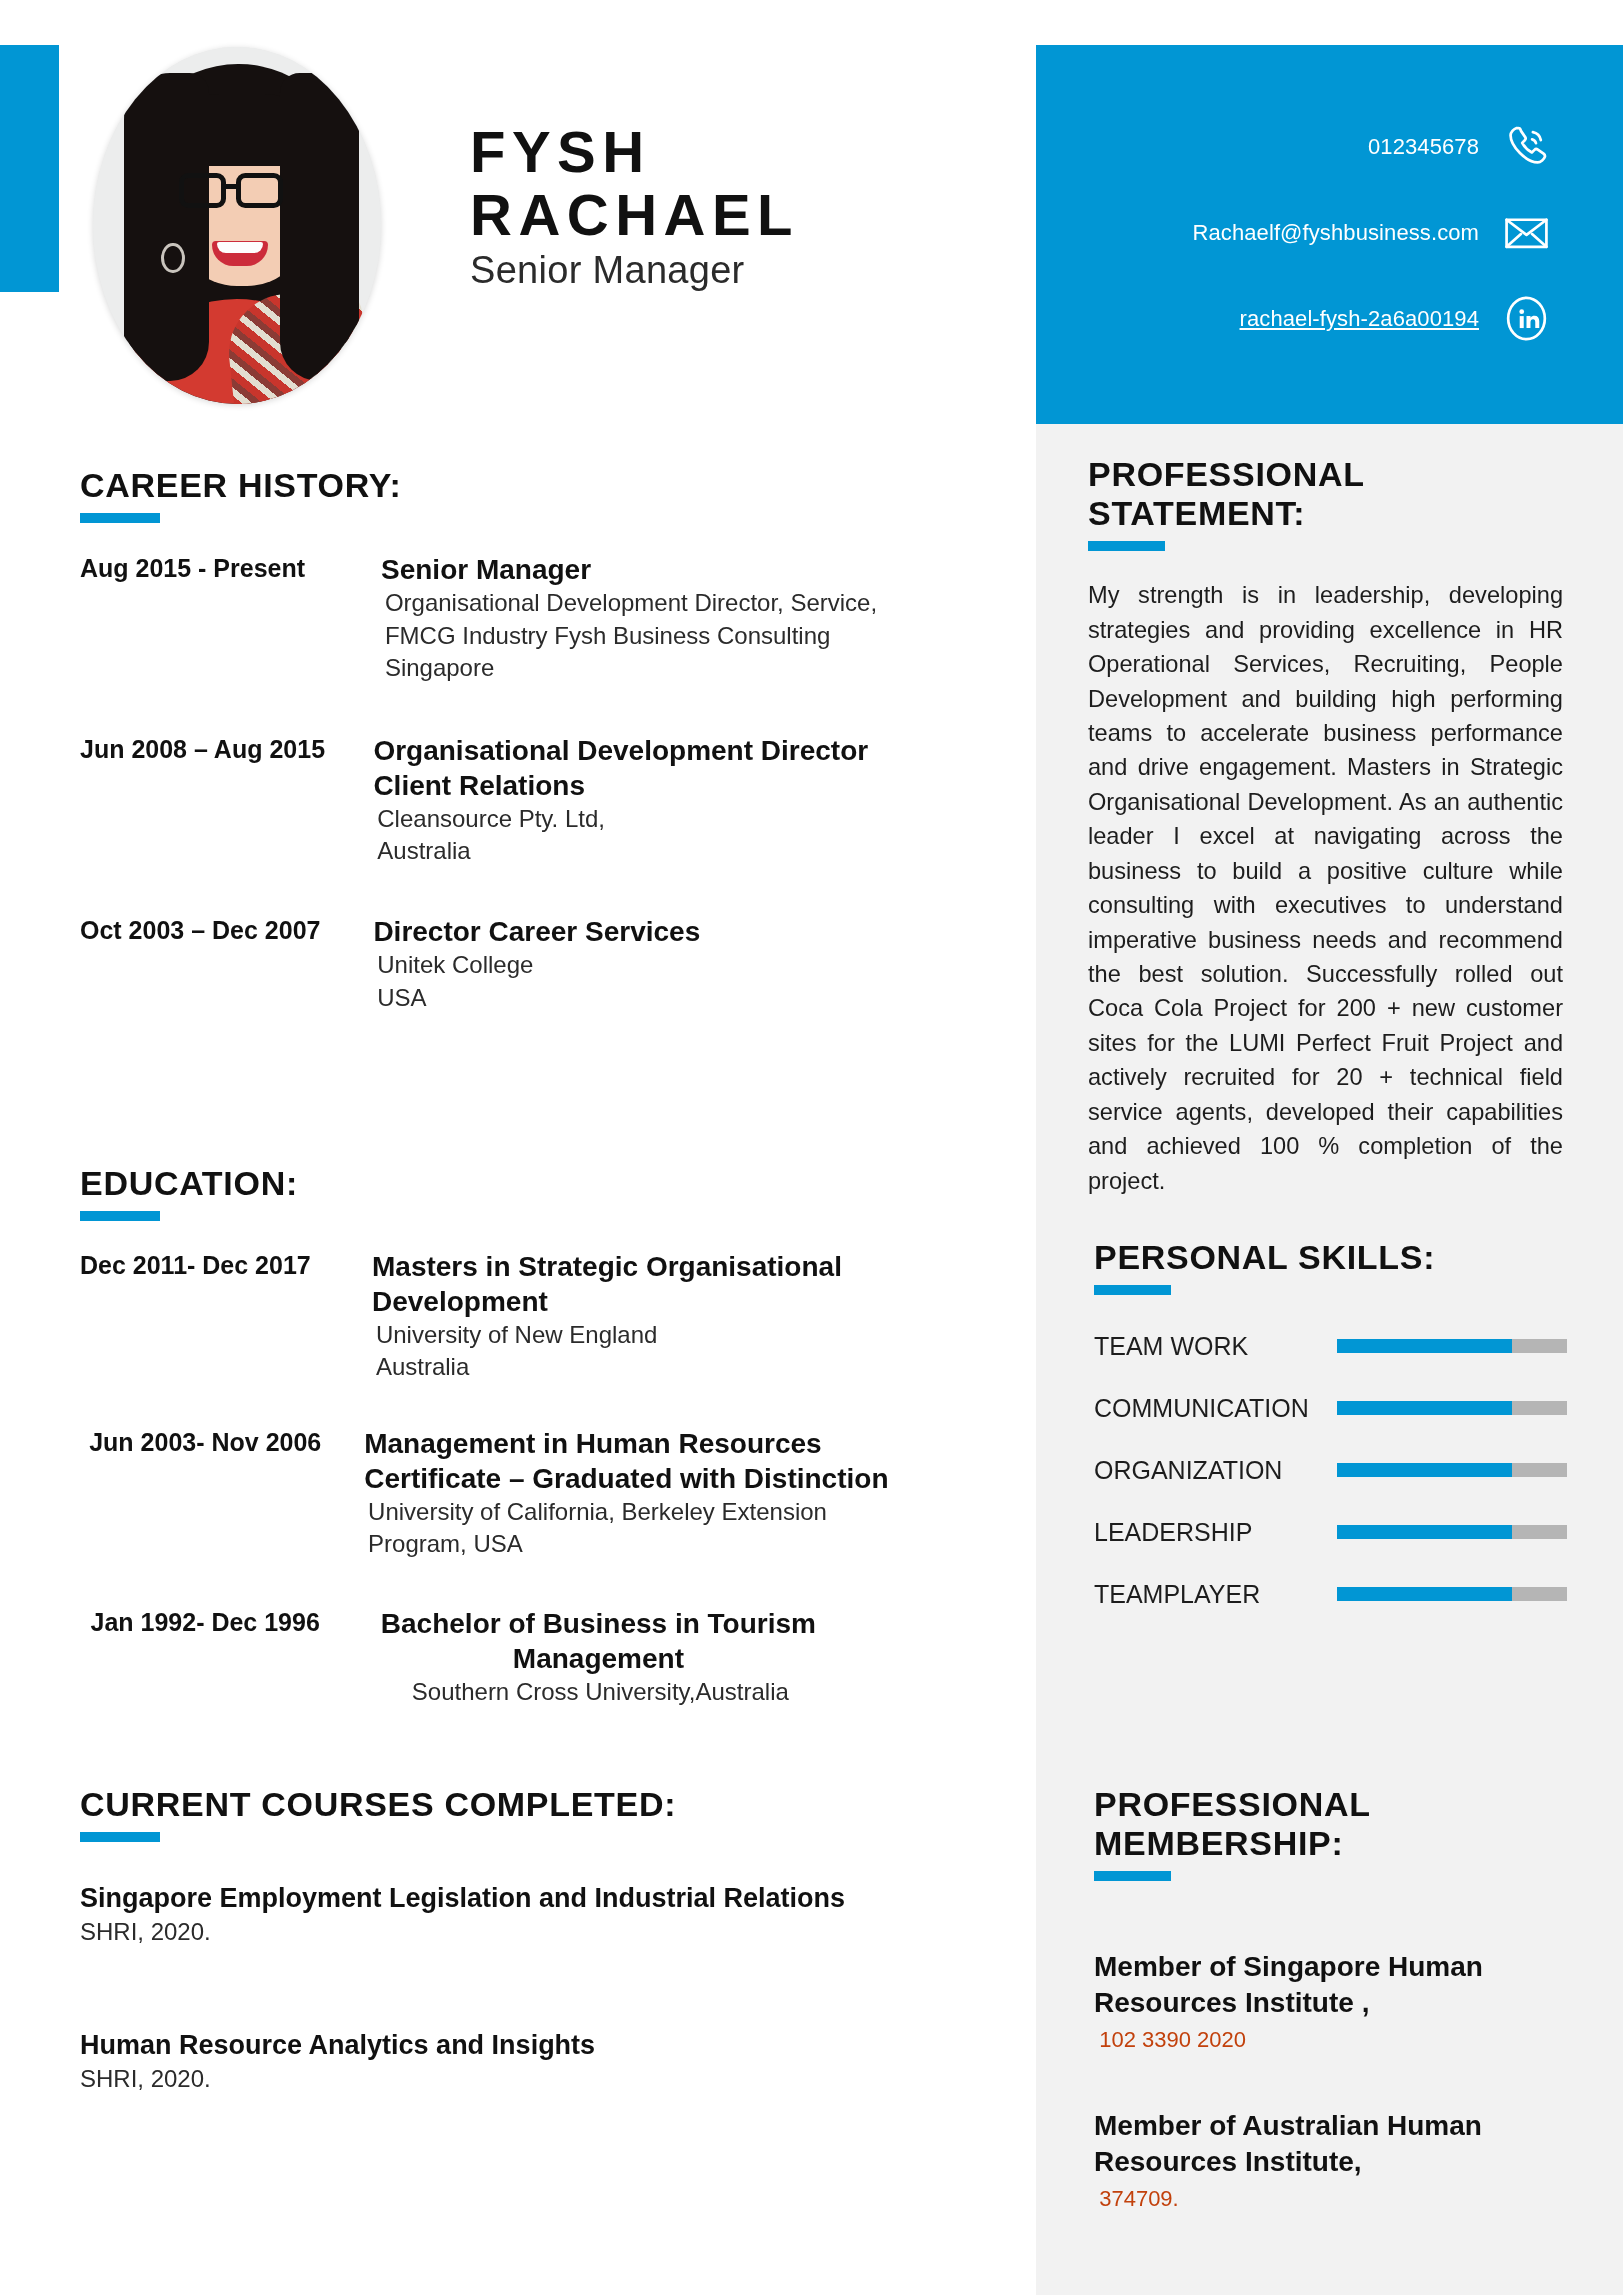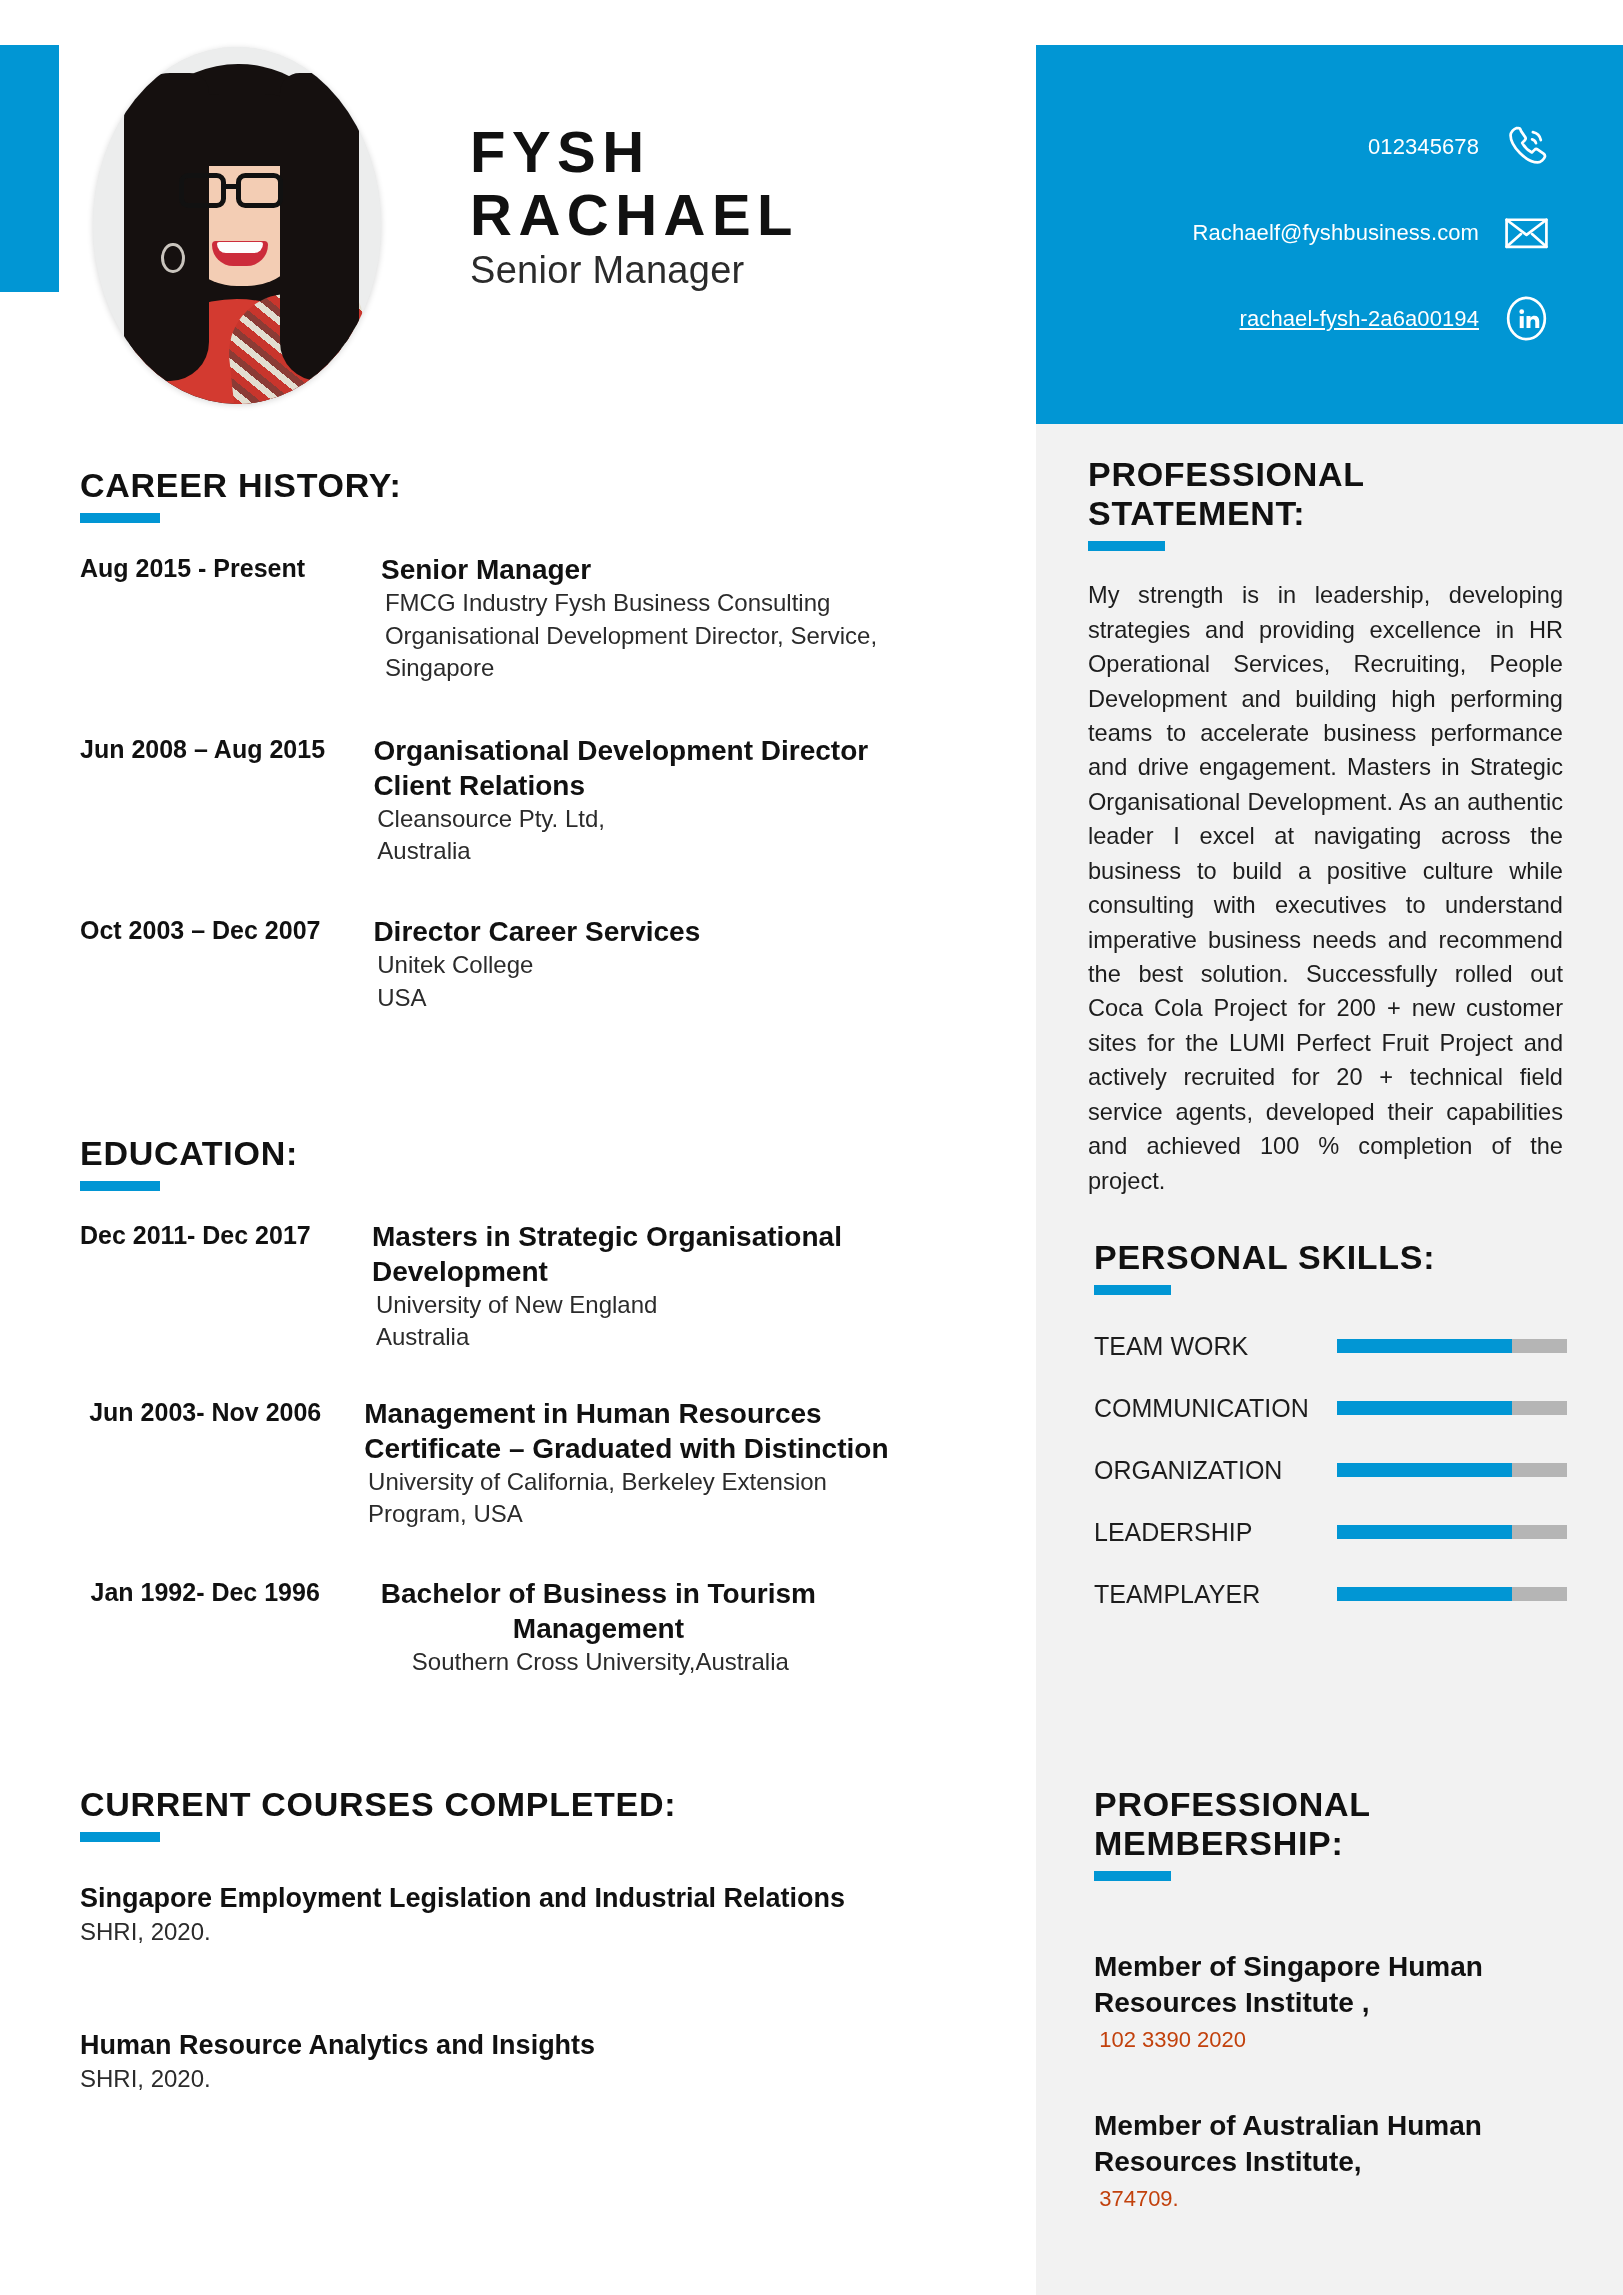--- a/index.html
+++ b/index.html
@@ -107,21 +107,21 @@
 
   .section-head {
     font-size:34px; font-weight:700; letter-spacing:0.7px; color:#111;
     font-family:"Liberation Sans", sans-serif;
   }
   .rule { width:80px; height:10.5px; background:#0196d4; margin-top:7.9px; }
   .rule.short { width:77px; height:9.8px; }
 
   
   #career-section { position:absolute; left:80px; top:42px; width:916px; }
-  #education-section { position:absolute; left:80px; top:710px; width:943px; }
+  #education-section { position:absolute; left:80px; top:740px; width:943px; }
   #courses-section { position:absolute; left:80px; top:1361px; width:916px; }
 
   .entry { display:flex; margin-top:29px; }
   .entry .dates {
     font-size:25px; font-weight:700; color:#111; white-space:nowrap;
     flex:0 0 auto; padding-top:2px;
   }
   .entry .body { margin-left:22px; }
   .entry .role { font-size:28px; font-weight:700; color:#111; line-height:1.25; }
   .entry .detail { font-size:24px; font-weight:400; color:#2b2b2b; line-height:1.35; margin-left:3.9px; }
@@ -223,22 +223,22 @@
 <div id="left-col">
 
   <div id="career-section">
     <div class="section-head">CAREER HISTORY:</div>
     <div class="rule"></div>
 
     <div class="entry e-career-1">
       <div class="dates">Aug 2015 - Present</div>
       <div class="body">
         <div class="role">Senior Manager</div>
+        <div class="detail">Organisational Development Director, Service,</div>
         <div class="detail">FMCG Industry Fysh Business Consulting</div>
-        <div class="detail">Organisational Development Director, Service,</div>
         <div class="detail">Singapore</div>
       </div>
     </div>
 
     <div class="entry e-career-2" style="margin-top:48px;">
       <div class="dates">Jun 2008 – Aug 2015</div>
       <div class="body" style="margin-left:14.4px;">
         <div class="role" style="width:576px;">Organisational Development Director Client Relations</div>
         <div class="detail">Cleansource Pty. Ltd,</div>
         <div class="detail">Australia</div>

